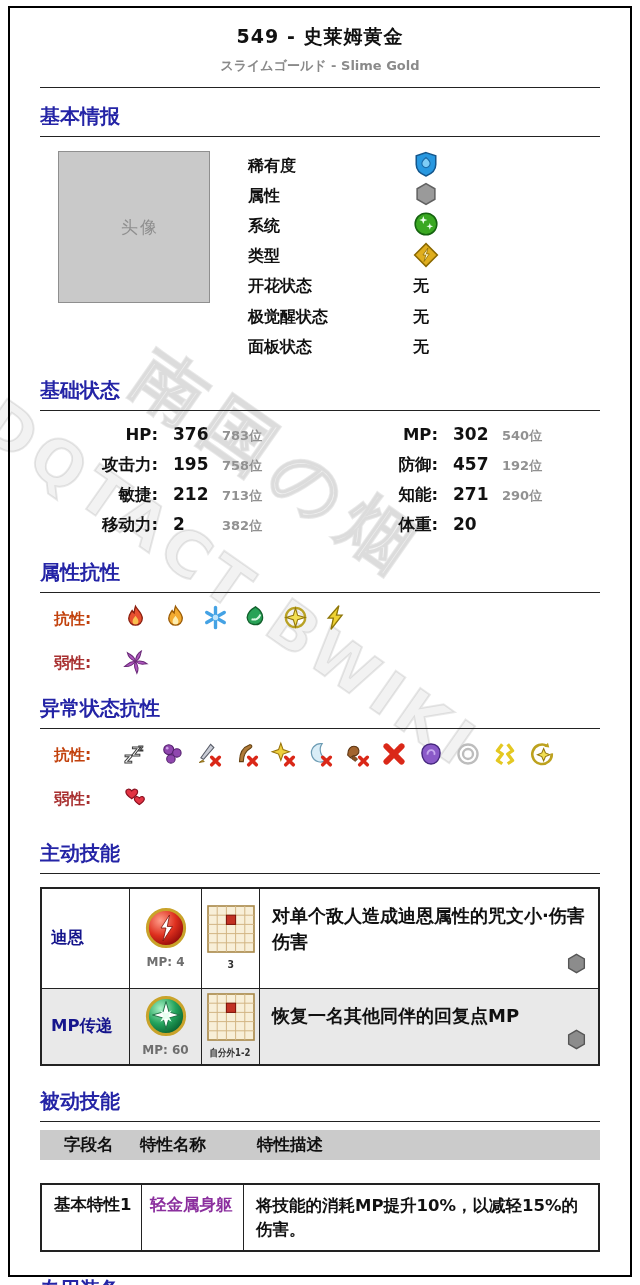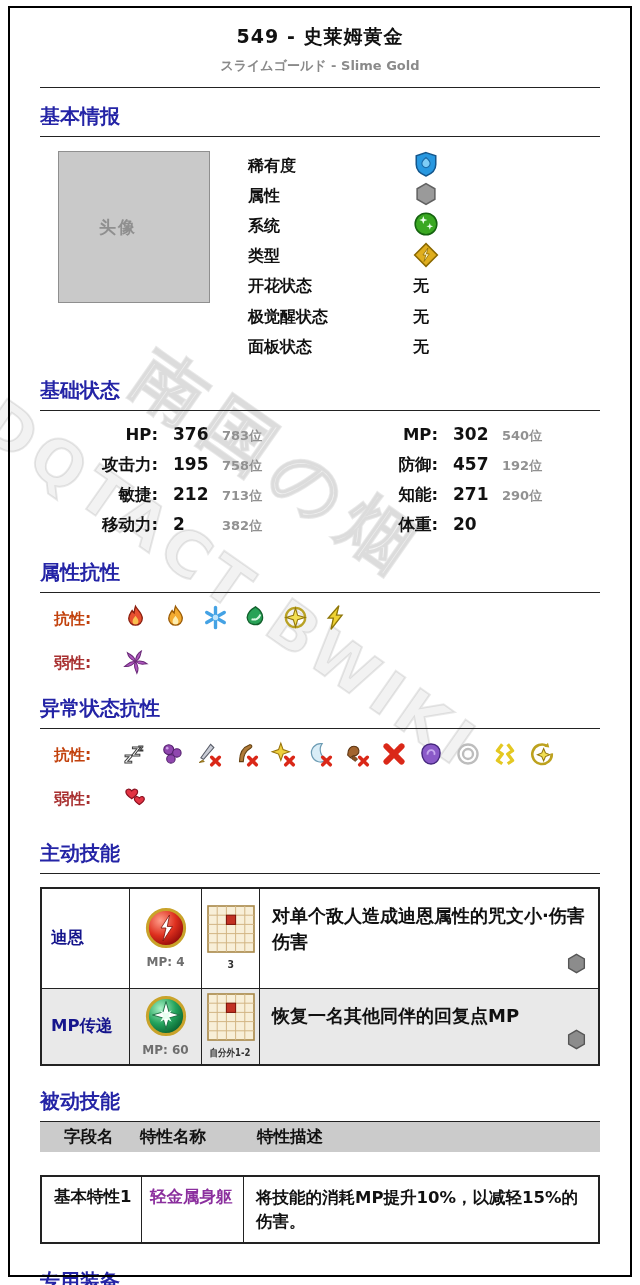--- a/index.html
+++ b/index.html
@@ -25,21 +25,21 @@
 
   .section-h {
     margin-top:15px; font-size:20px; font-weight:bold; color:#2424a6;
     border-bottom:1.5px solid #222; padding-bottom:6px;
   }
 
   
   .info-wrap { display:flex; margin-top:14px; align-items:flex-start; }
   .avatar { width:152px; height:152px; background:#c9c9c9; border:1.5px solid #8f8f8f;
             margin-left:18px; display:flex; align-items:center; }
-  .avatar span { color:#8f8f8f; font-size:17px; font-weight:700; margin-left:40px; letter-spacing:2px;}
+  .avatar span { color:#8f8f8f; font-size:17px; font-weight:400; margin-left:62px; letter-spacing:2px;}
   .info-table { margin-left:38px; flex:1; }
   .info-row { display:flex; align-items:center; height:30.2px; }
   .info-row .lbl { width:165px; font-weight:bold; font-size:16px; }
   .info-row .val { font-weight:bold; font-size:16px; }
   .ic { display:inline-block; vertical-align:middle; }
 
   
   .stats { display:grid; grid-template-columns:1fr 1fr; margin-top:13px; row-gap:0; }
   .stat { display:flex; align-items:baseline; height:30px; }
   .stat .slbl { width:118px; text-align:right; font-weight:bold; font-size:16.5px; }
@@ -64,21 +64,21 @@
   .c-icon { width:72px; display:flex; flex-direction:column; align-items:center; justify-content:center; padding:4px 0;}
   .c-icon .mp { font-size:12px; color:#6f6f6f; font-weight:600; margin-top:2px; }
   .c-range { width:58px; display:flex; flex-direction:column; align-items:center; justify-content:center; padding:4px 0;}
   .c-range .rng { font-size:10px; color:#333; font-weight:600; margin-top:1px; white-space:nowrap;
                   max-width:54px; transform:scaleX(0.85); }
   .c-desc { flex:1; border-right:none; position:relative; padding:14px 12px 6px 12px;
             font-size:18px; font-weight:600; line-height:1.45; white-space:pre-line; }
   .c-desc .hexwrap { position:absolute; right:10px; bottom:6px; }
 
   
-  .passive-head { margin-top:0; background:#cbcbcb; height:30px; display:flex; align-items:center;
+  .passive-head { margin-top:8px; background:#cbcbcb; height:30px; display:flex; align-items:center;
                   font-weight:bold; font-size:16.5px; }
   .ph1 { width:100px; padding-left:24px; }
   .ph2 { width:105px; }
   .ph3 { flex:1; padding-left:12px; }
   .passive-row { margin-top:23px; border:2px solid #222; display:flex; min-height:66px; }
   .pc { border-right:1.5px solid #222; padding:9px 8px; font-size:16.5px; font-weight:600; }
   .pc1 { width:100px; padding-left:12px; font-weight:bold; }
   .pc2 { width:102px; color:#8b2f9e; font-weight:bold; line-height:1.35; }
   .pc3 { flex:1; border-right:none; line-height:1.45; padding-left:12px; }
 </style>

